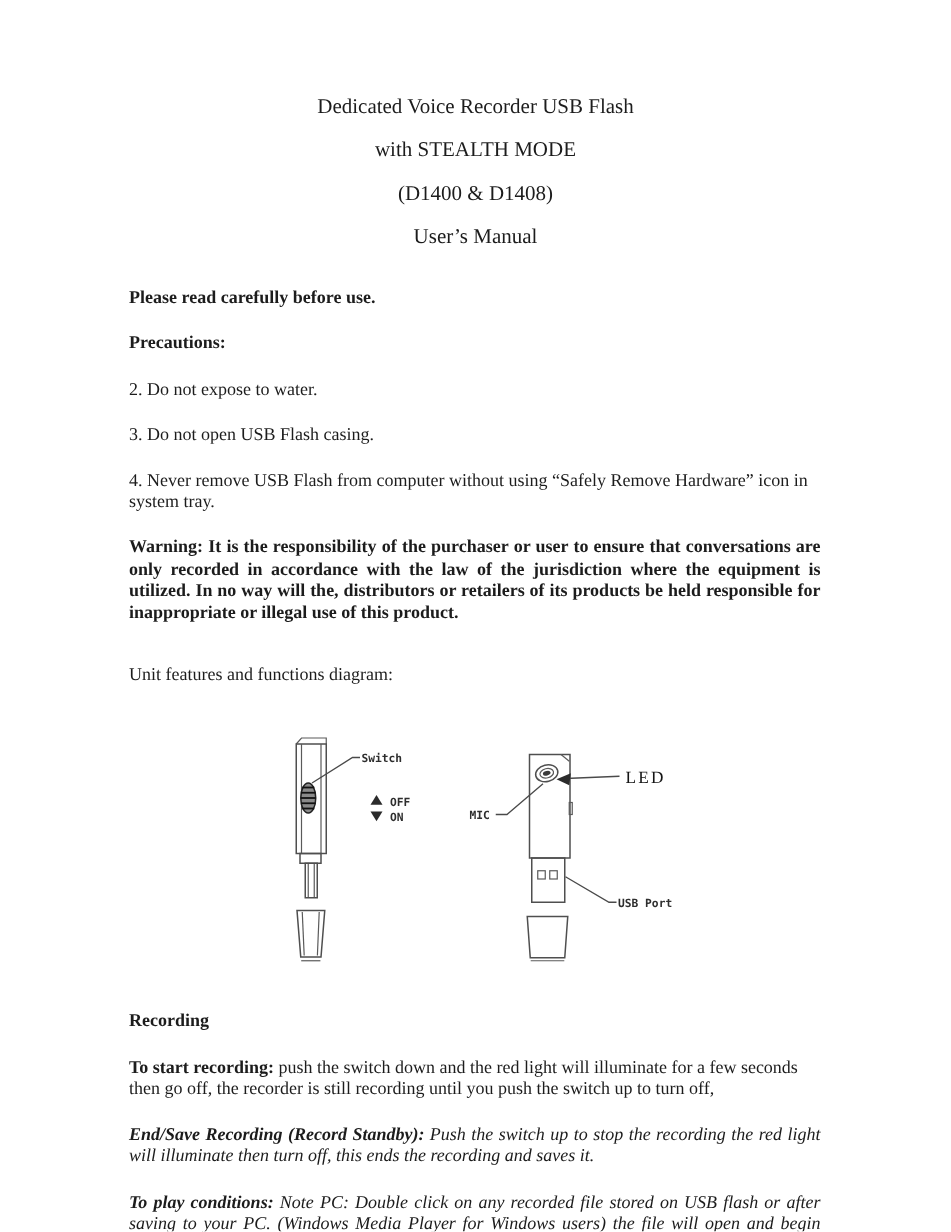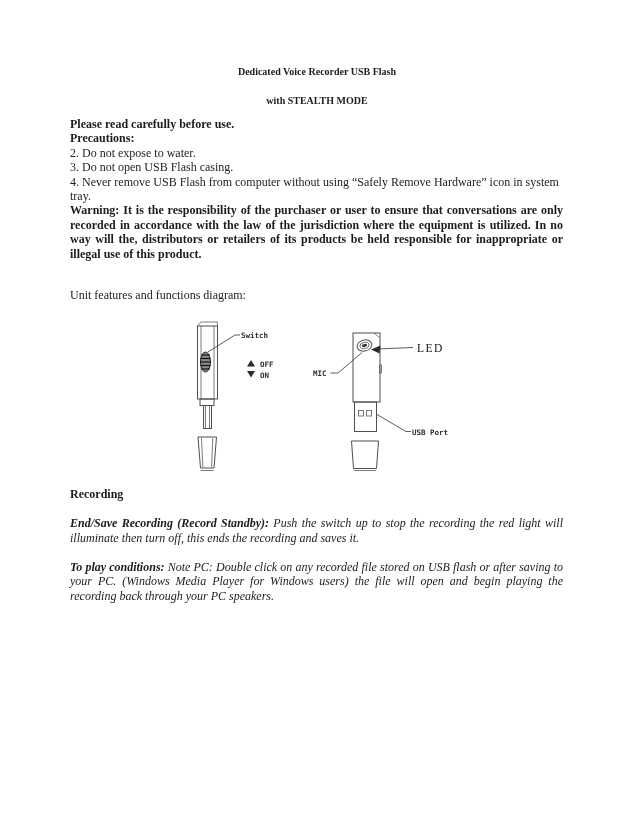--- a/index.html
+++ b/index.html
@@ -1,24 +1,24 @@
 <!DOCTYPE html>
 <html><head>
 <meta charset="utf-8">
 <style>
   html, body { margin:0; padding:0; background:#ffffff; }
   .page {
     position:relative; width:634px; height:821px; overflow:hidden;
     background:#ffffff; color:#1c1c1c;
     font-family:"Liberation Serif", serif; font-size:12px; line-height:14.4px;
   }
-  .titles { padding-top:57px; text-align:center; font-weight:bold; font-size:10px; }
+  .titles { padding-top:57px; text-align:center; font-weight:normal; font-size:14px; }
   .titles div { height:29px; line-height:29px; }
   .content { padding:2px 71px 0 70px; }
-  p { margin:0; }
+  p { margin:16px; }
   .bold { font-weight:bold; }
   .just { text-align:justify; }
   .caption { margin-top:27px; }
   .diagram { position:relative; height:185px; }
   .diagram svg { position:absolute; left:80px; top:17px; }
   .sp { margin-top:14.5px;font-style:italic; }
   .dev { stroke:#4f4f4f; stroke-width:1; fill:none; }
   .dev-thin { stroke:#5a5a5a; stroke-width:0.8; fill:none; }
   .ptr { stroke:#4a4a4a; stroke-width:0.9; fill:none; }
   .fillmark { fill:#2b2b2b; stroke:none; }
@@ -26,20 +26,22 @@
   .led-lbl { font-family:"Liberation Serif", serif; font-size:11.5px; letter-spacing:1.5px; fill:#141414; }
 </style>
 </head>
 <body>
 
 <div class="page">
 
   <div class="titles">
     <div>Dedicated Voice Recorder USB Flash</div>
     <div>with STEALTH MODE</div>
+    <div>(D1400 &amp; D1408)</div>
+    <div>User’s Manual</div>
   </div>
 
   <div class="content">
 
     <p class="bold">Please read carefully before use.</p>
     <p class="bold">Precautions:</p>
 
     <p>2. Do not expose to water.</p>
     <p>3. Do not open USB Flash casing.</p>
     <p>4. Never remove USB Flash from computer without using “Safely Remove Hardware” icon in system tray.</p>
@@ -115,20 +117,21 @@
             <polygon class="dev" points="201.5,122 228.5,122 226.5,149.5 203.5,149.5"></polygon>
             <line class="dev-thin" x1="203.8" y1="151.5" x2="226.2" y2="151.5"></line>
           </g>
         </g>
 
       </svg>
     </div>
 
     <p class="bold">Recording</p>
 
+    <p><span class="bold">To start recording:</span><span> push the switch down and the red light will illuminate for a few seconds then go off, the recorder is still recording until you push the switch up to turn off,</span></p>
 
 
     <p class="just sp"><span class="bold">End/Save Recording (Record Standby):</span><span> Push the switch up to stop the recording the red light will illuminate then turn off, this ends the recording and saves it.</span></p>
 
     <p class="just sp"><span class="bold">To play conditions:</span><span> Note PC: Double click on any recorded file stored on USB flash or after saving to your PC. (Windows Media Player for Windows users) the file will open and begin playing the recording back through your PC speakers.</span></p>
 
   </div>
 </div>
 
 </body></html>

